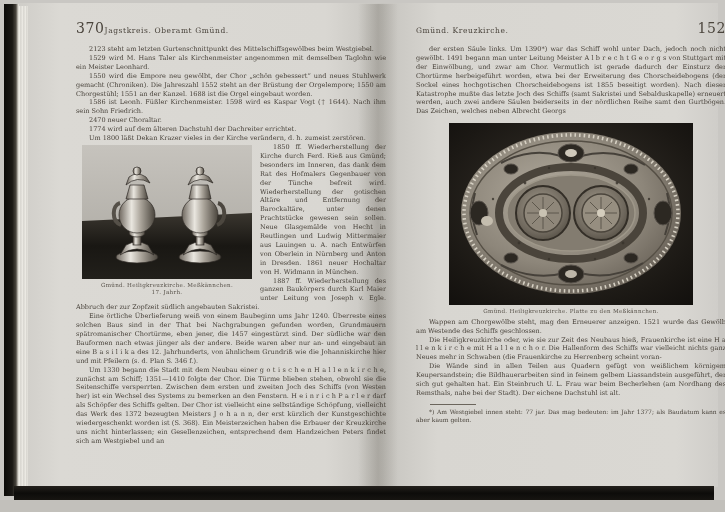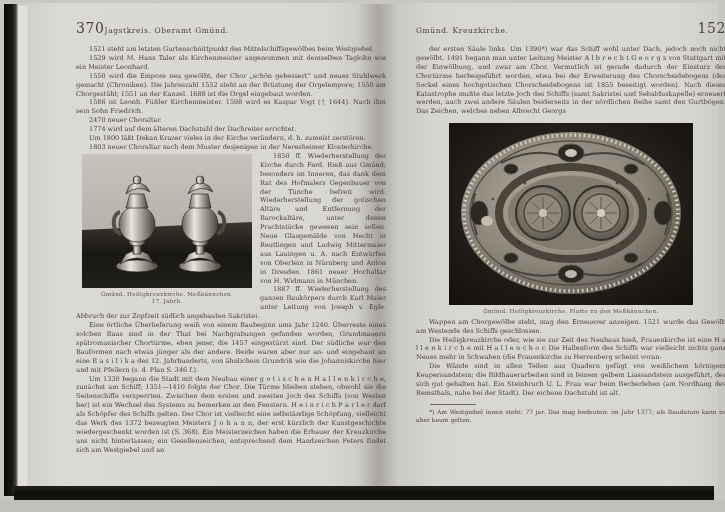--- a/index.html
+++ b/index.html
@@ -65,28 +65,27 @@
 <div class="gutter"></div>
 <div class="edge-band-bottom"></div>
 <div class="below-band"></div>
 
 <div class="page page-left">
   <div class="running-head">
     <span class="pageno">370</span>
     <span class="head-title">Jagstkreis. Oberamt Gmünd.</span>
   </div>
   <div class="body-text">
-    <p>1521 steht am letzten Gurtenschnittpunkt des Mittelschiffsgewölbes beim Westgiebel.</p>
+    <p>2123 steht am letzten Gurtenschnittpunkt des Mittelschiffsgewölbes beim Westgiebel.</p>
     <p>1529 wird M. Hans Taler als Kirchenmeister angenommen mit demselben Taglohn wie ein Meister Leonhard.</p>
     <p>1550 wird die Empore neu gewölbt, der Chor „schön gebessert“ und neues Stuhlwerk gemacht (Chroniken). Die Jahreszahl 1552 steht an der Brüstung der Orgelempore; 1550 am Chorgestühl; 1551 an der Kanzel. 1688 ist die Orgel eingebaut worden.</p>
     <p>1586 ist Leonh. Füßler Kirchenmeister. 1598 wird es Kaspar Vogt († 1644). Nach ihm sein Sohn Friedrich.</p>
     <p>2470 neuer Choraltar.</p>
     <p>1774 wird auf dem älteren Dachstuhl der Dachreiter errichtet.</p>
     <p>Um 1800 läßt Dekan Krazer vieles in der Kirche verändern, d. h. zumeist zerstören.</p>
-    <p>1803 neuer Choraltar nach dem Muster desjenigen in der Neresheimer Klosterkirche.</p>
 
     <div class="figure-left">
       <svg class="photo" width="170" height="134" viewBox="0 0 170 134">
         <defs>
           <linearGradient id="bgL" x1="0" y1="0" x2="0" y2="1">
             <stop offset="0" stop-color="#c6c3bd"></stop>
               <stop offset="1" stop-color="#a9a69f"></stop>
           </linearGradient>
           <linearGradient id="tbl" x1="0" y1="0" x2="0" y2="1">
             <stop offset="0" stop-color="#3a362f"></stop>

